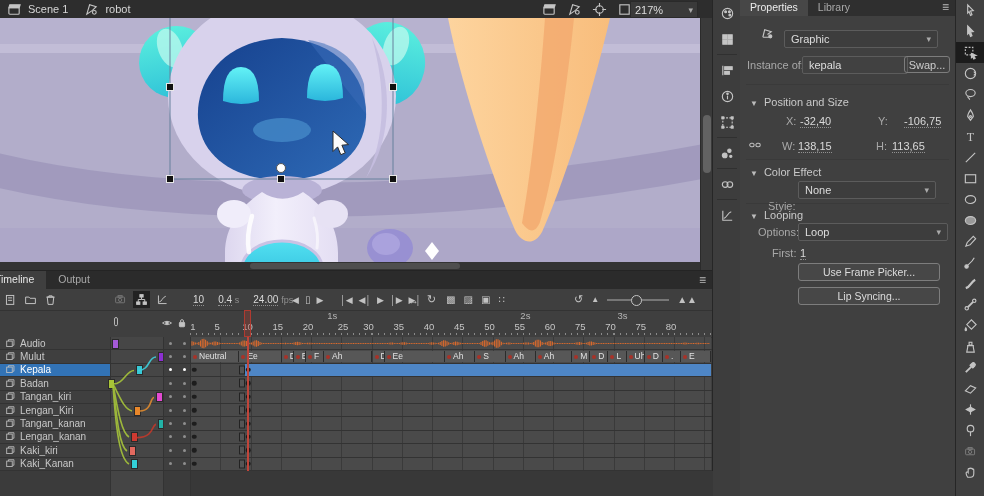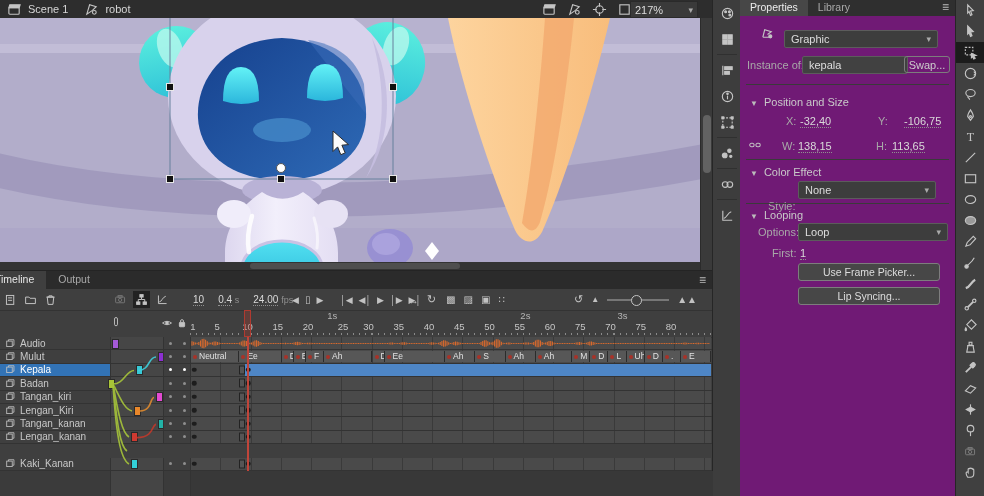--- a/index.html
+++ b/index.html
@@ -19,21 +19,21 @@
   #stage{left:0;top:18px;width:712px;height:252px;overflow:hidden;background:#b2adca;}
   #stage-vscroll{left:700px;top:18px;width:12px;height:252px;background:#3a3a3a;border-left:1px solid #2b2b2b;}
   #stage-vscroll .thumb{position:absolute;left:2px;top:97px;width:8px;height:58px;background:#626262;border-radius:4px;}
   #stage-hscroll{left:0;top:262px;width:700px;height:8px;background:#343434;}
   #stage-hscroll .thumb{position:absolute;left:250px;top:1px;width:210px;height:6px;background:#4e4e4e;border-radius:3px;}
   
   #dock{left:712px;top:0;width:28px;height:496px;background:#3d3d3d;border-left:1px solid #262626;border-right:1px solid #262626;}
   #dock .slot{width:28px;height:26px;display:flex;align-items:center;justify-content:center;}
   #dock .sep{height:1px;background:#303030;margin:2px 4px;}
   
-  #props{left:740px;top:0;width:215px;height:496px;background:#701a75;}
+  #props{left:740px;top:0;width:215px;height:496px;background:#404040;}
   #props .tabbar{position:absolute;left:0;top:0;width:215px;height:16px;background:#2f2f2f;display:flex;}
   #props .tab{padding:1px 10px 0;font-size:10.5px;color:#a9a9a9;}
   #props .tab.active{background:#474747;color:#ededed;}
   #props .menu{position:absolute;right:6px;top:0;color:#bbb;font-size:12px;}
   .dd{background:#3d3d3d;border:1px solid #5c5c5c;border-radius:2px;color:#ddd;display:flex;align-items:center;
       justify-content:space-between;padding:0 6px;font-size:11px;height:16px;}
   .dd .chev{color:#aaa;font-size:9px;}
   .hot{color:#d9d9d9;border-bottom:1px dotted #909090;text-align:right;}
   .plabel{color:#a8a8a8;}
   .sect{color:#c9c9c9;font-size:11px;}
@@ -872,20 +872,43 @@
         <div class="ldots">
           <i></i>
           <i></i>
         </div>
         <div class="lframes">
           <div class="kdot" style="left: 3.025px;"></div>
           <div class="kend" style="left: 51.425px;"></div>
           <div class="kdot" style="left: 57.475px;"></div>
         </div>
       </div>
+      <div class="lrow" style="top: 107.2px;">
+        <div class="lname">
+          <span class="ico">
+            <svg width="11" height="11" viewBox="0 0 16 16" fill="none" stroke="#c4c4c4" stroke-width="1.2">
+              <rect x="2.5" y="4.5" width="8" height="8"></rect>
+              <path d="M5,4.5 V2.5 h8 v8 h-2"></path>
+            </svg>
+          </span>
+          <span>Kaki_kiri</span>
+        </div>
+        <div class="lparent">
+          <div class="swatch" style="left: 18px; background: rgb(226, 105, 95);"></div>
+        </div>
+        <div class="ldots">
+          <i></i>
+          <i></i>
+        </div>
+        <div class="lframes">
+          <div class="kdot" style="left: 3.025px;"></div>
+          <div class="kend" style="left: 51.425px;"></div>
+          <div class="kdot" style="left: 57.475px;"></div>
+        </div>
+      </div>
       <div class="lrow" style="top: 120.6px;">
         <div class="lname">
           <span class="ico">
             <svg width="11" height="11" viewBox="0 0 16 16" fill="none" stroke="#c4c4c4" stroke-width="1.2">
               <rect x="2.5" y="4.5" width="8" height="8"></rect>
               <path d="M5,4.5 V2.5 h8 v8 h-2"></path>
             </svg>
           </span>
           <span>Kaki_Kanan</span>
         </div>

